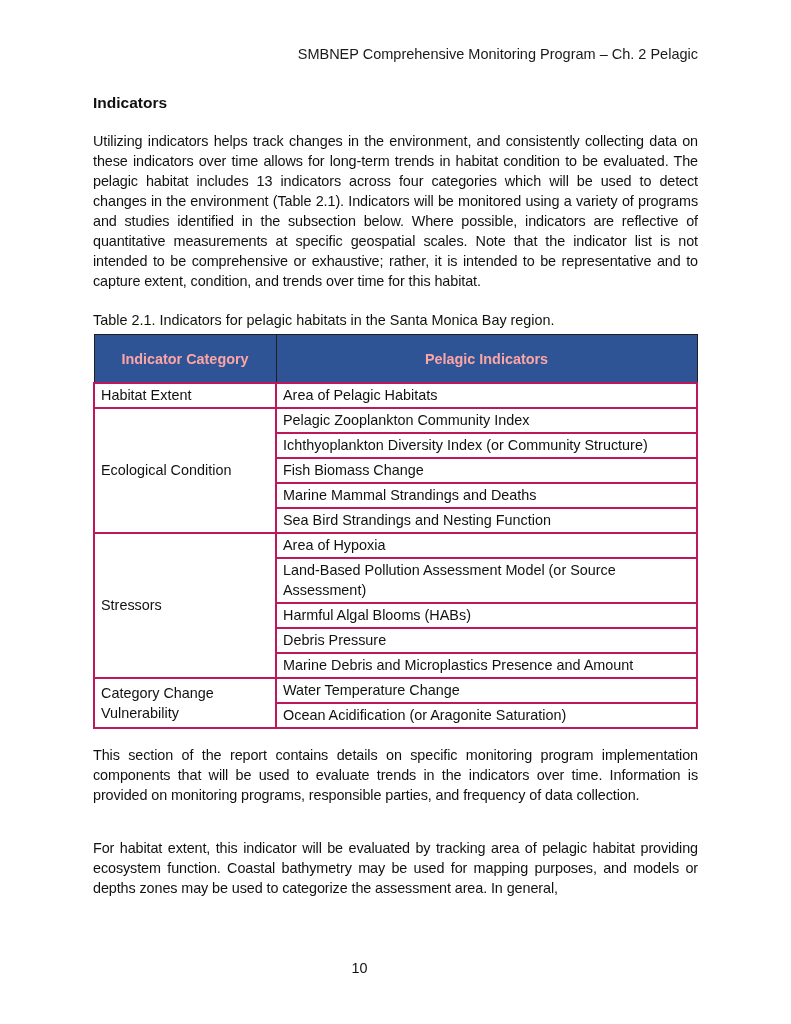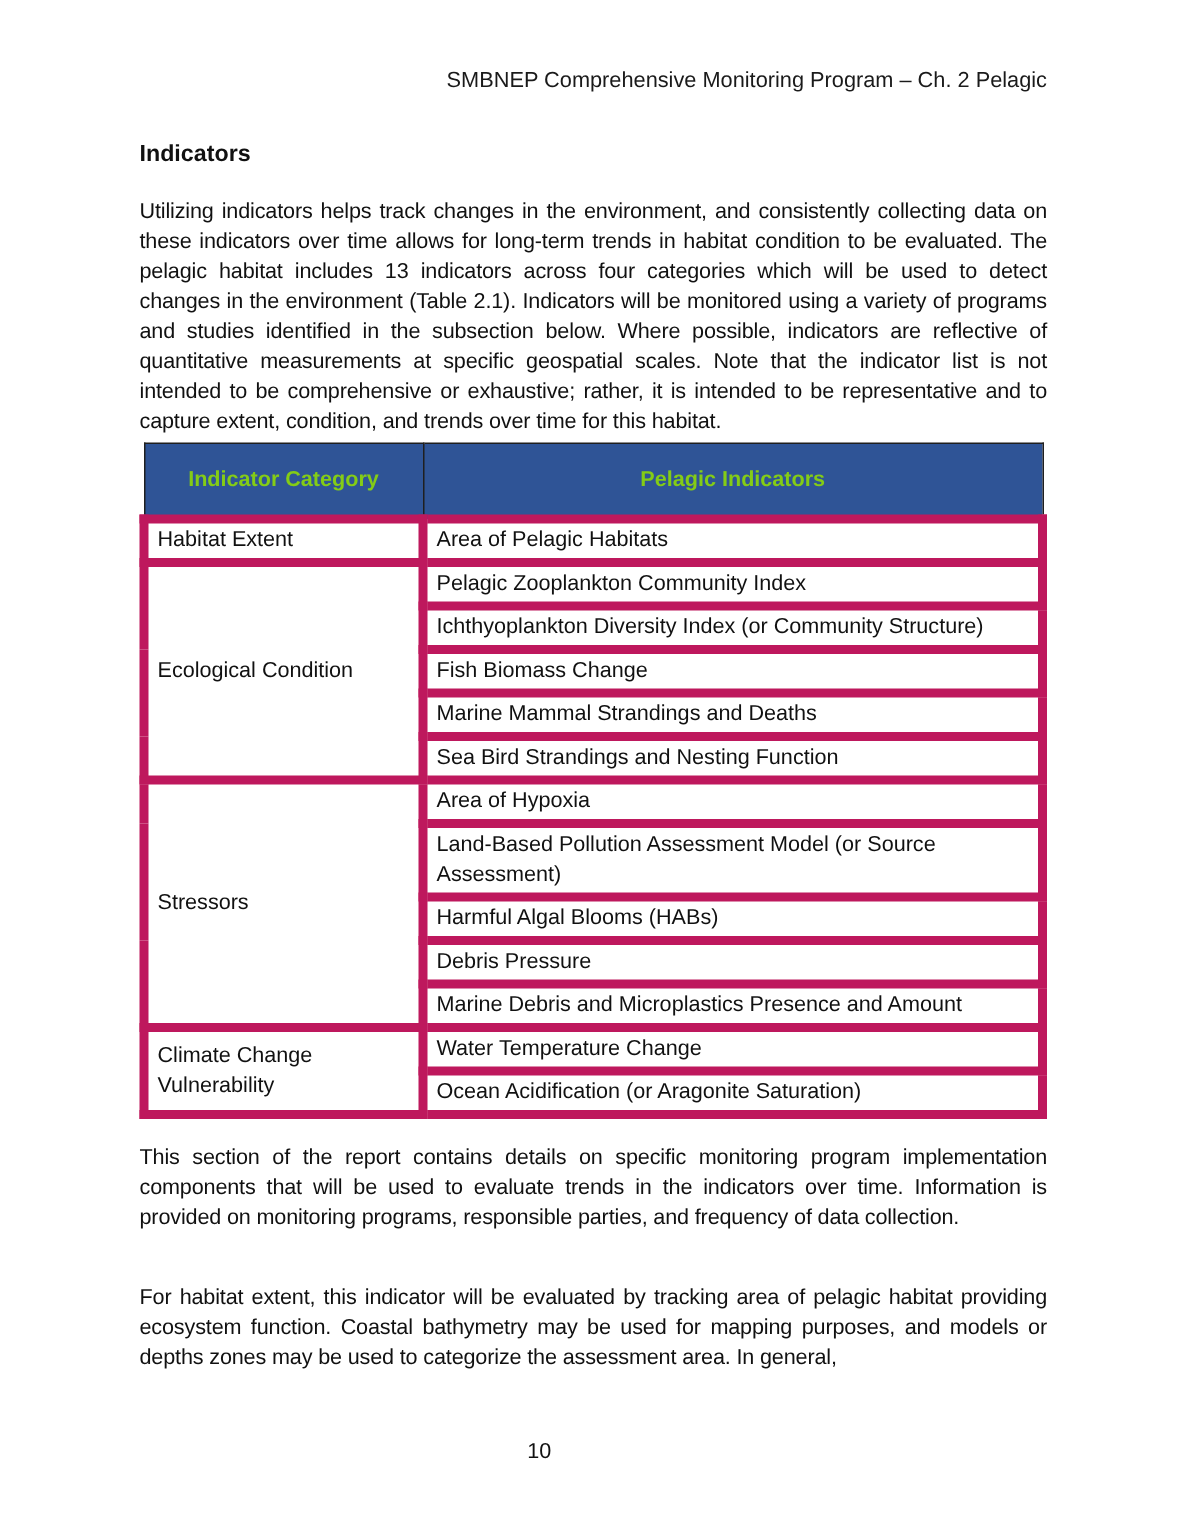--- a/index.html
+++ b/index.html
@@ -49,29 +49,29 @@
       line-height: 20px;
     }
     table {
       margin-top: 4px;
       border-collapse: collapse;
       width: 605px;
       font-size: 14.4px;
     }
     th {
       background: #2f5496;
-      color: #84cc16;
+      color: #fca5a5;
       font-weight: bold;
       height: 47px;
       border: 1px solid #1f1f1f;
       padding: 0;
       font-size: 14.4px;
     }
     td {
-      border: 6px solid #be185d;
+      border: 2px solid #be185d;
       padding: 1px 6px 2px 6px;
       line-height: 20px;
       vertical-align: middle;
     }
     td.cat {
       width: 168px;
     }
     h2.sec-heading-2 { margin-top: 20px; }
     .para-2 { margin-top: 16px; }
     .para-3 { margin-top: 33px; }
@@ -86,20 +86,21 @@
   </style>
 </head>
 <body>
 
 <div class="page-header">SMBNEP Comprehensive Monitoring Program – Ch. 2 Pelagic</div>
 
 <div class="content">
   <h2 class="sec-heading-1">Indicators</h2>
   <p class="para-1">Utilizing indicators helps track changes in the environment, and consistently collecting data on these indicators over time allows for long-term trends in habitat condition to be evaluated. The pelagic habitat includes 13 indicators across four categories which will be used to detect changes in the environment (Table 2.1). Indicators will be monitored using a variety of programs and studies identified in the subsection below. Where possible, indicators are reflective of quantitative measurements at specific geospatial scales. Note that the indicator list is not intended to be comprehensive or exhaustive; rather, it is intended to be representative and to capture extent, condition, and trends over time for this habitat.</p>
 
+  <div class="caption">Table 2.1. Indicators for pelagic habitats in the Santa Monica Bay region.</div>
 
   <table>
     <thead>
       <tr>
         <th style="width:180px;">Indicator Category</th>
         <th>Pelagic Indicators</th>
       </tr>
     </thead>
     <tbody>
 
@@ -136,21 +137,21 @@
         <td>Harmful Algal Blooms (HABs)</td>
       </tr>
       <tr>
         <td>Debris Pressure</td>
       </tr>
       <tr>
         <td>Marine Debris and Microplastics Presence and Amount</td>
       </tr>
 
       <tr>
-        <td class="cat" rowspan="2">Climate Change Vulnerability</td>
+        <td class="cat" rowspan="2">Category Change Vulnerability</td>
         <td>Water Temperature Change</td>
       </tr>
       <tr>
         <td>Ocean Acidification (or Aragonite Saturation)</td>
       </tr>
     </tbody>
   </table>
 
   <p class="para-2">This section of the report contains details on specific monitoring program implementation components that will be used to evaluate trends in the indicators over time. Information is provided on monitoring programs, responsible parties, and frequency of data collection.</p>
   <p class="para-3">For habitat extent, this indicator will be evaluated by tracking area of pelagic habitat providing ecosystem function. Coastal bathymetry may be used for mapping purposes, and models or depths zones may be used to categorize the assessment area. In general,</p>

